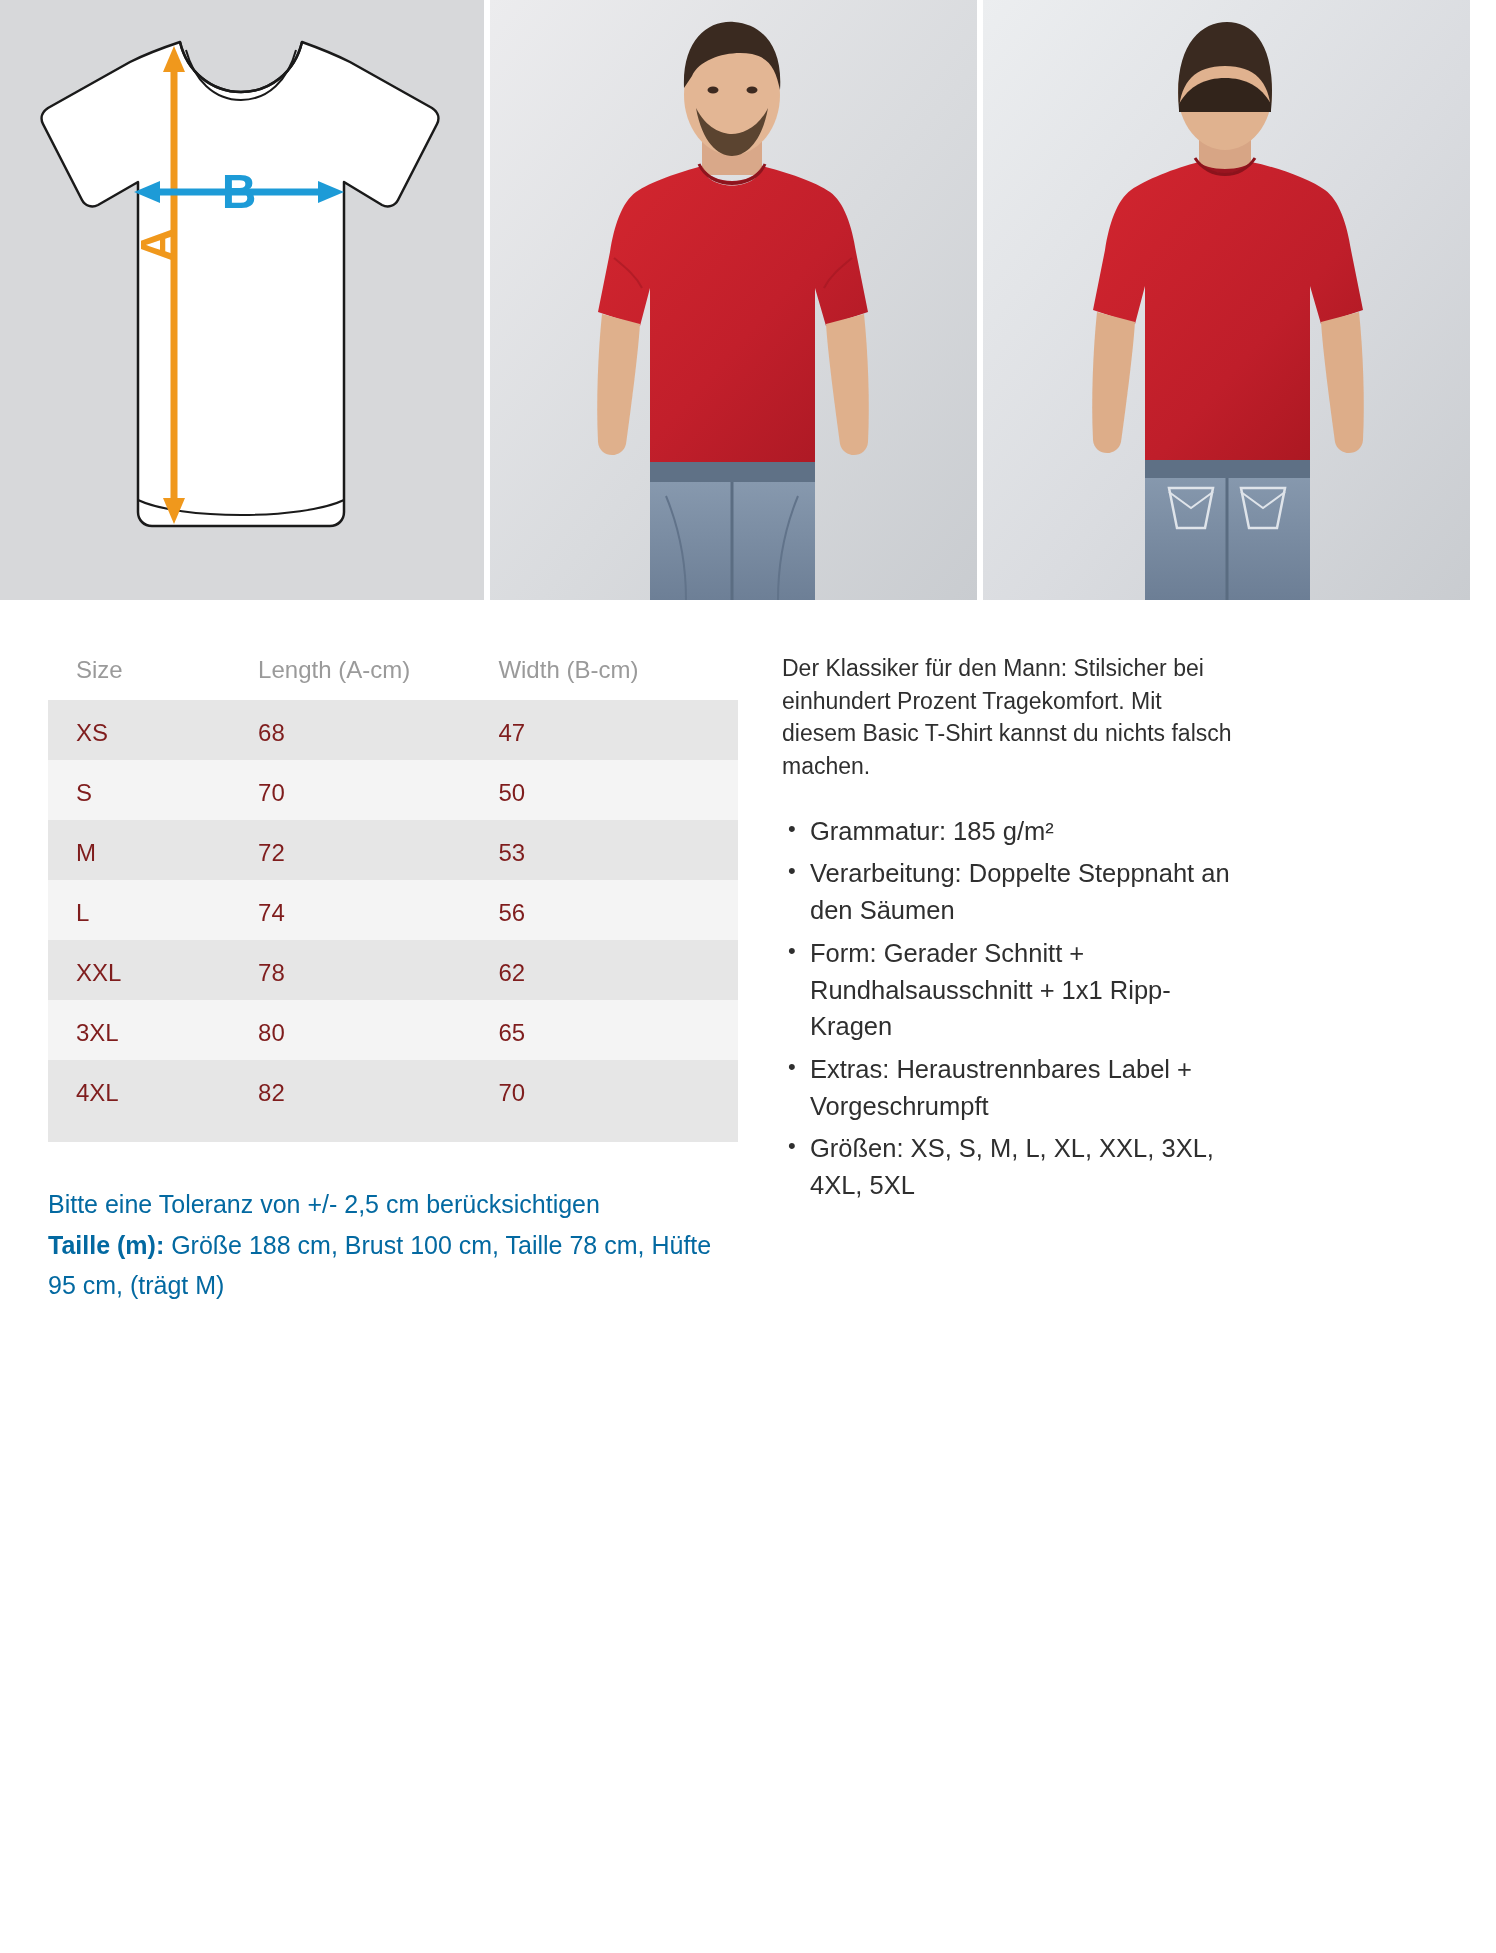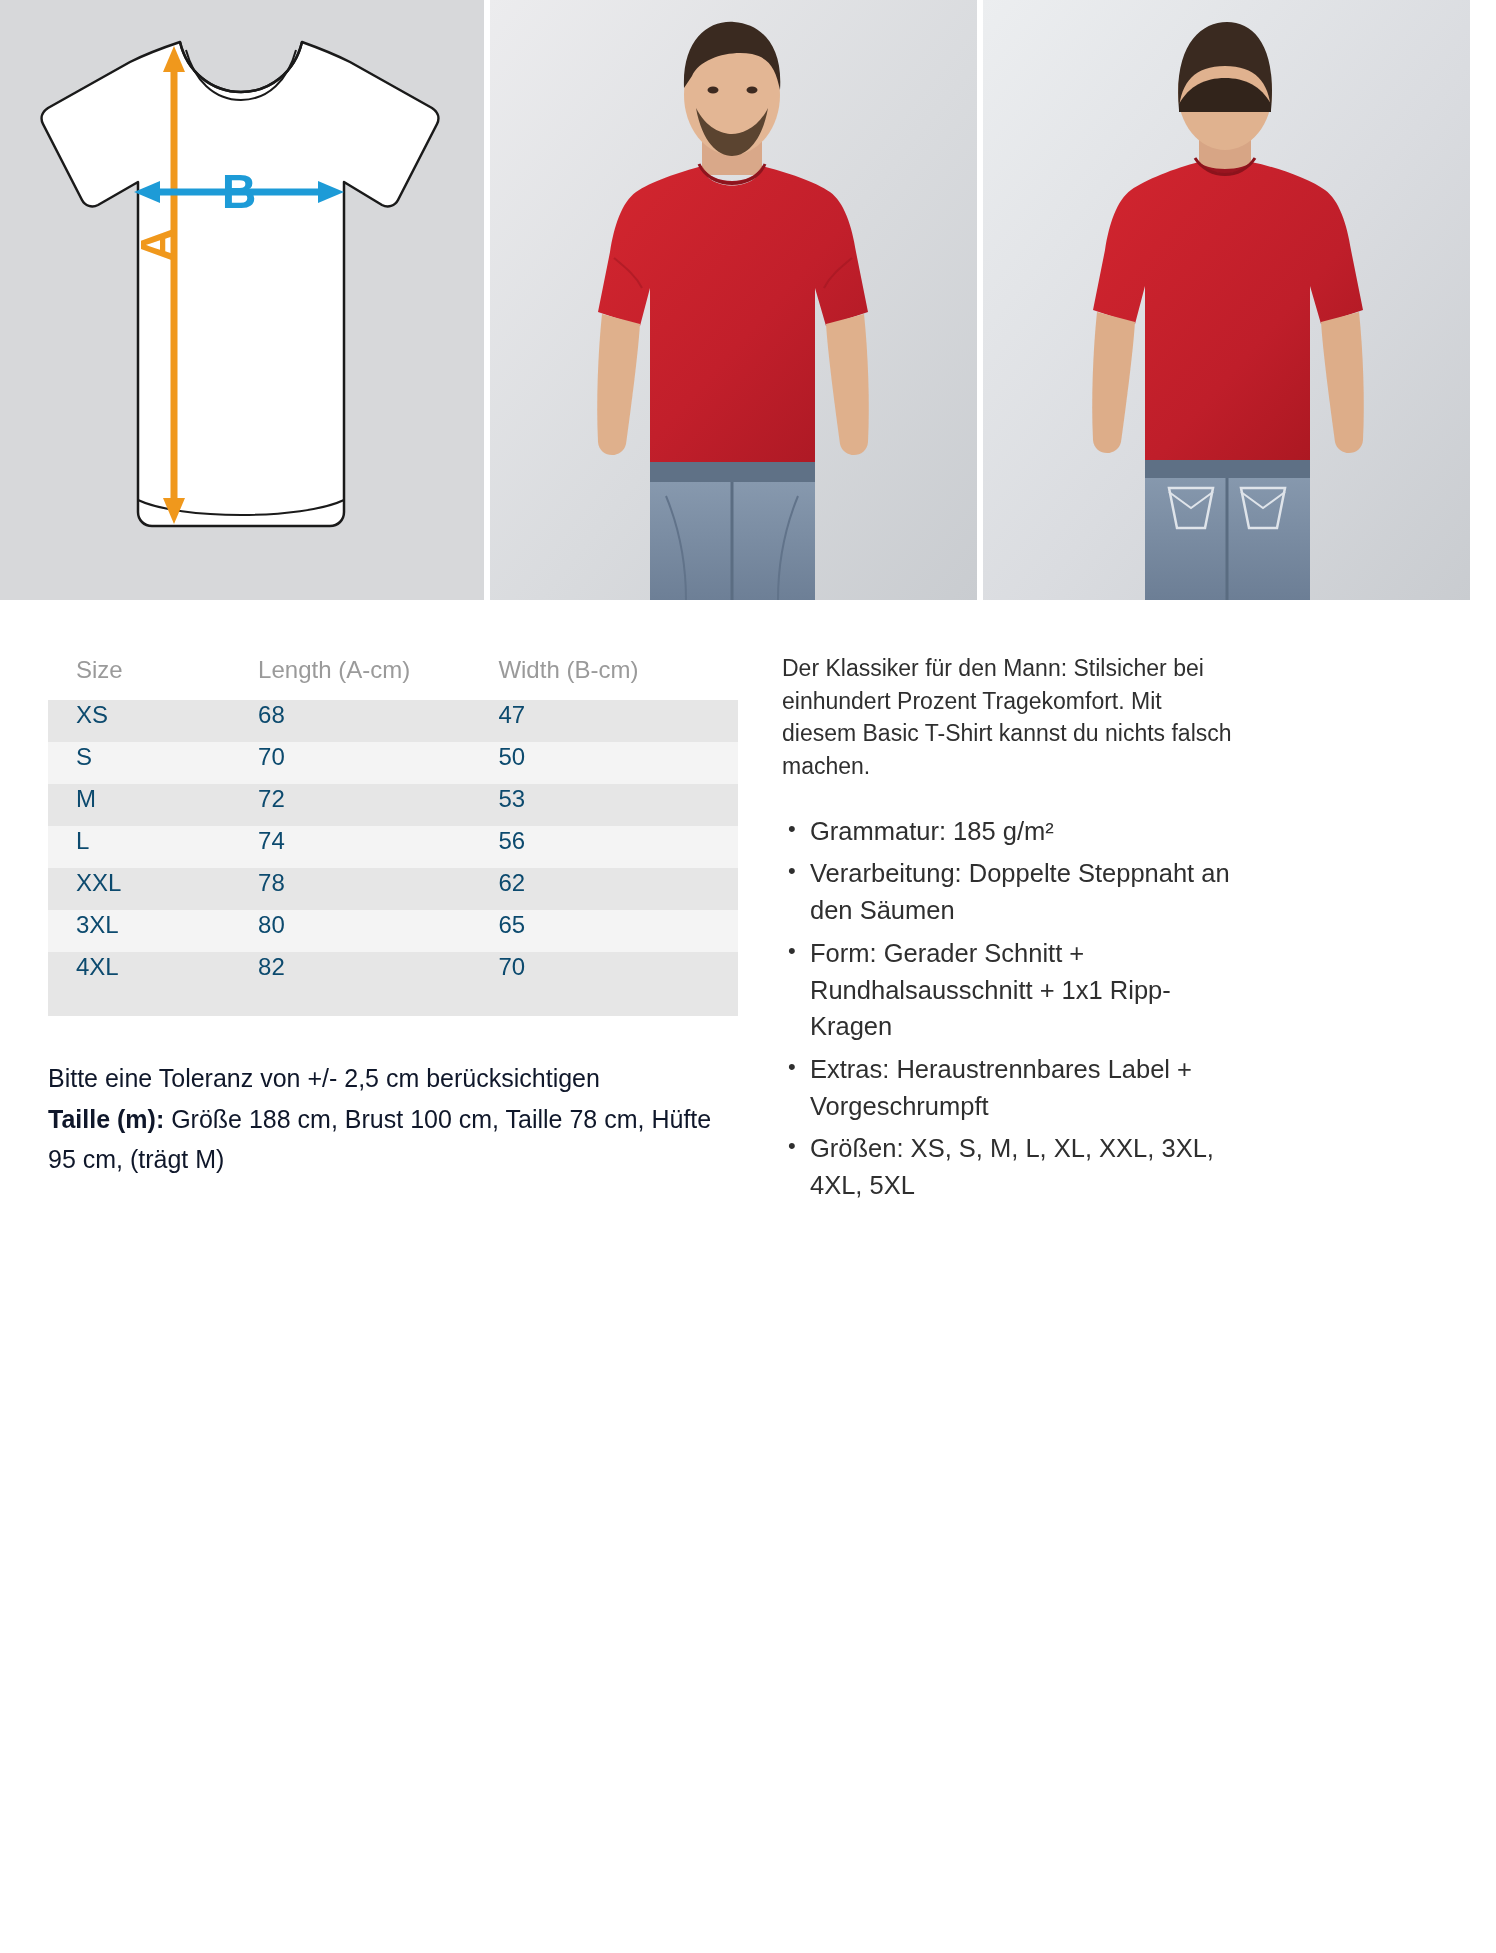--- a/index.html
+++ b/index.html
@@ -79,41 +79,41 @@
     color: #8d8d8d;
   }
   table.size-table th {
     font-weight: normal;
     text-align: left;
     padding: 16px 0 16px 0;
     color: #9a9a9a;
     font-size: 24px;
   }
   table.size-table td {
-    padding: 1px 0 13px 0;
+    padding: 19px 0 13px 0;
     font-size: 24px;
-    color: #0c4a6e;
+    color: #7f1d1d;
   }
   .col-size   { width: 190px; padding-left: 28px !important; }
   .col-length { width: 250px; text-align: left; }
   .col-width  { width: 250px; text-align: left; }
   table.size-table tbody tr:nth-child(odd)  { background: #e6e6e6; }
   table.size-table tbody tr:nth-child(even) { background: #f4f4f4; }
   table.size-table thead tr { background: #ffffff; }
   .table-foot-spacer {
     height: 22px;
     background: #e6e6e6;
     width: 690px;
   }
 
   .note {
     margin-top: 42px;
     font-size: 25px;
     line-height: 1.62;
-    color: #0f172a;
+    color: #0369a1;
   }
   .note b { font-weight: bold; }
 
   
   .desc-intro {
     font-size: 23px;
     line-height: 1.42;
     color: #2f2f2f;
     margin: 0 0 30px 0;
   }

